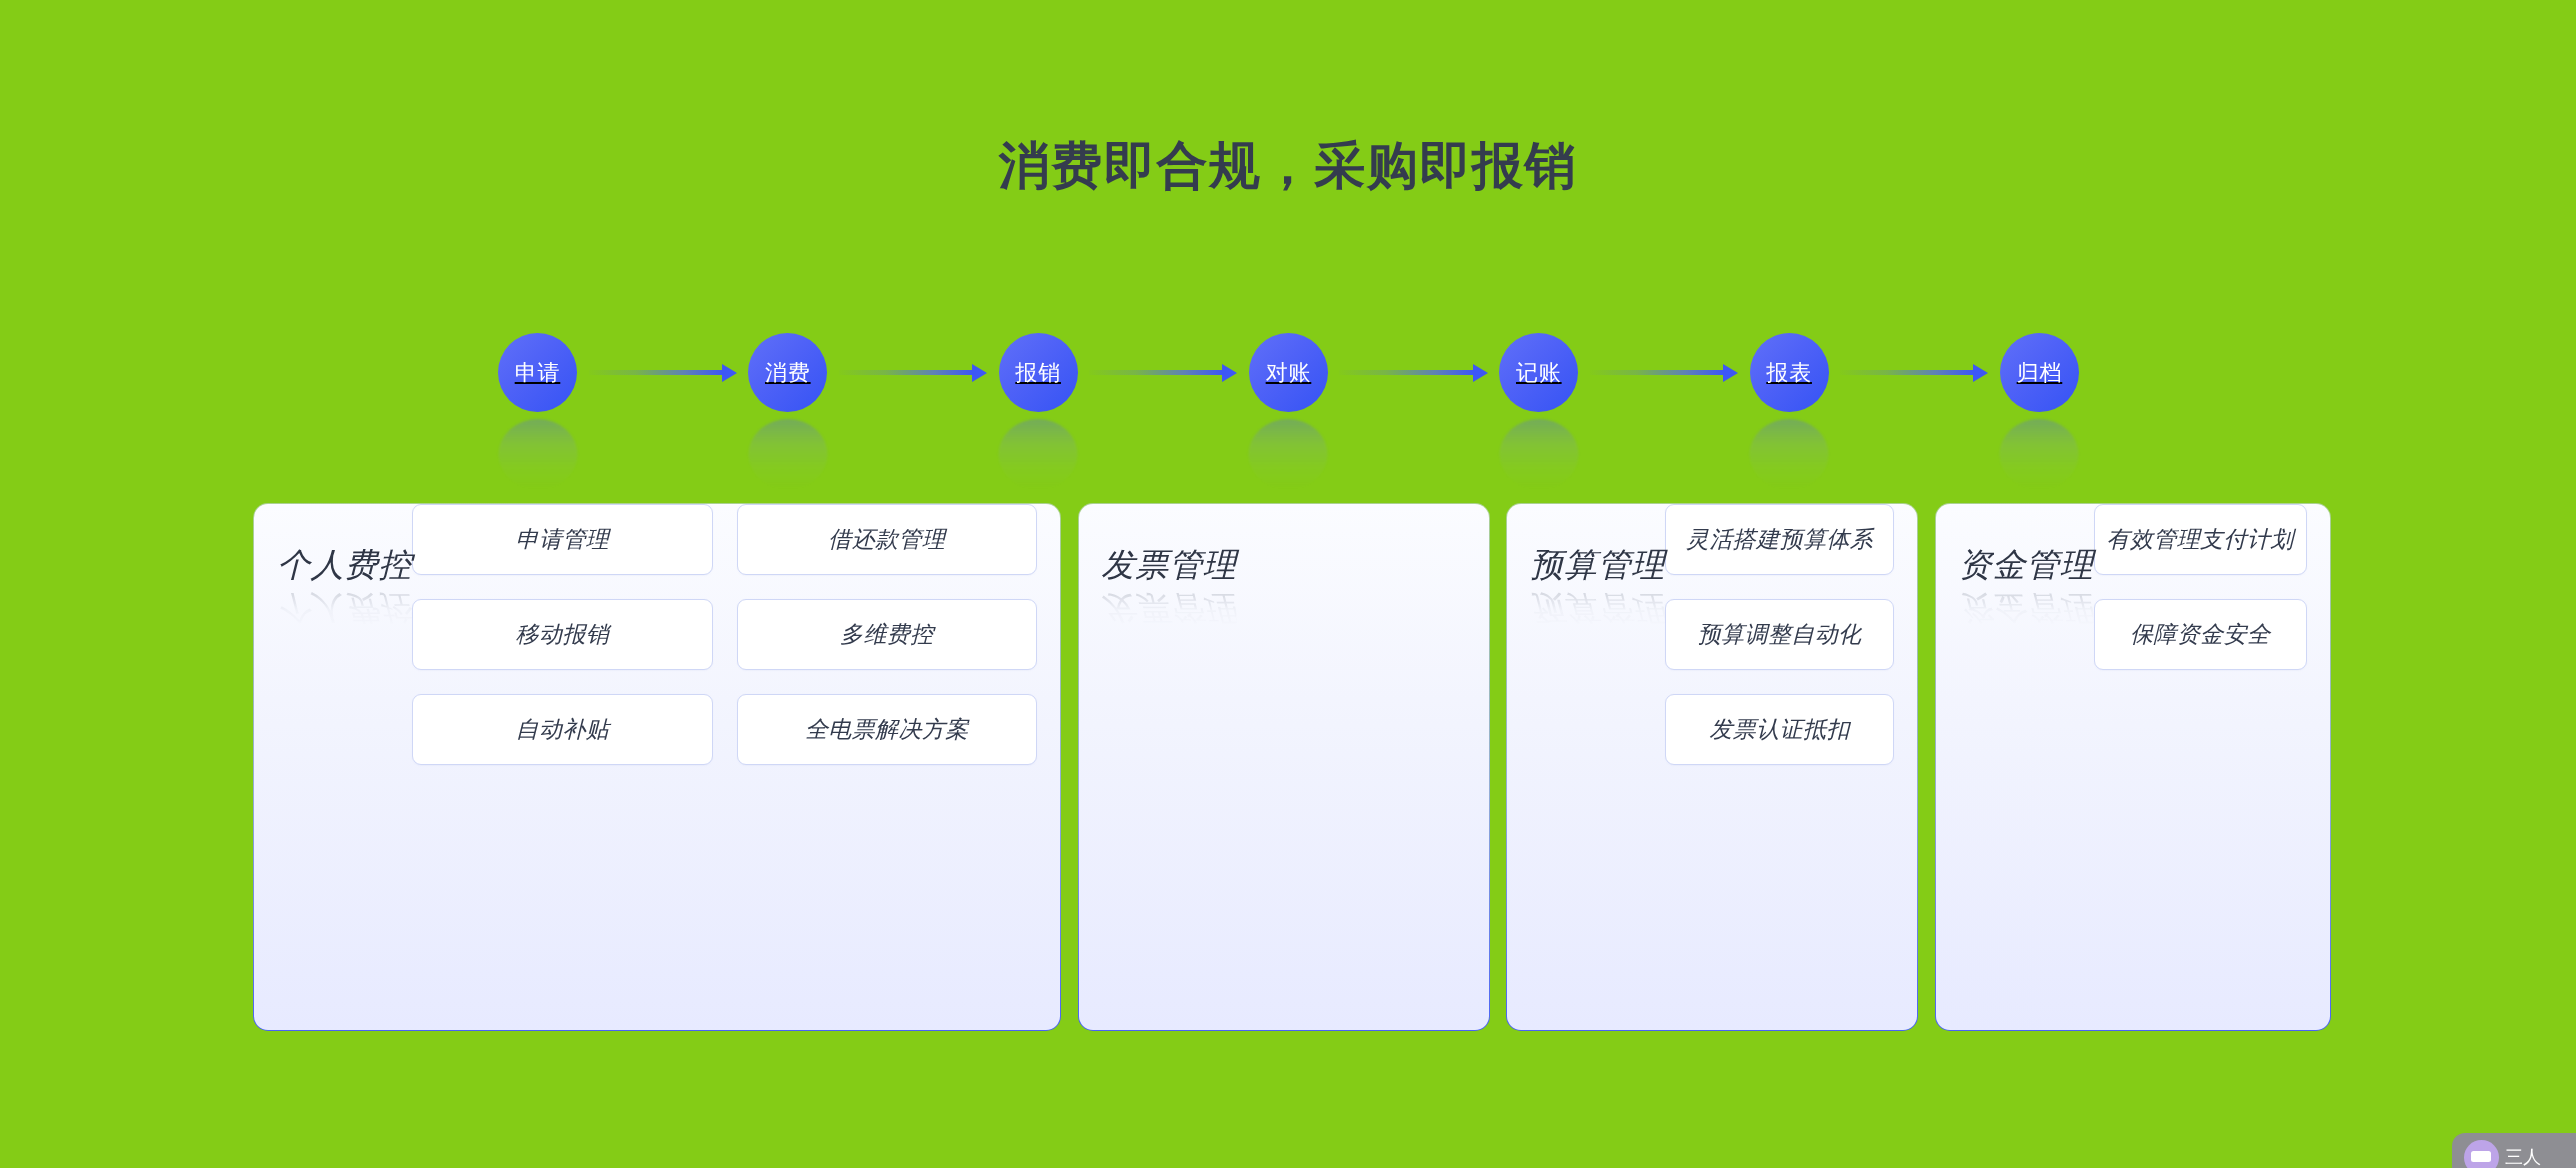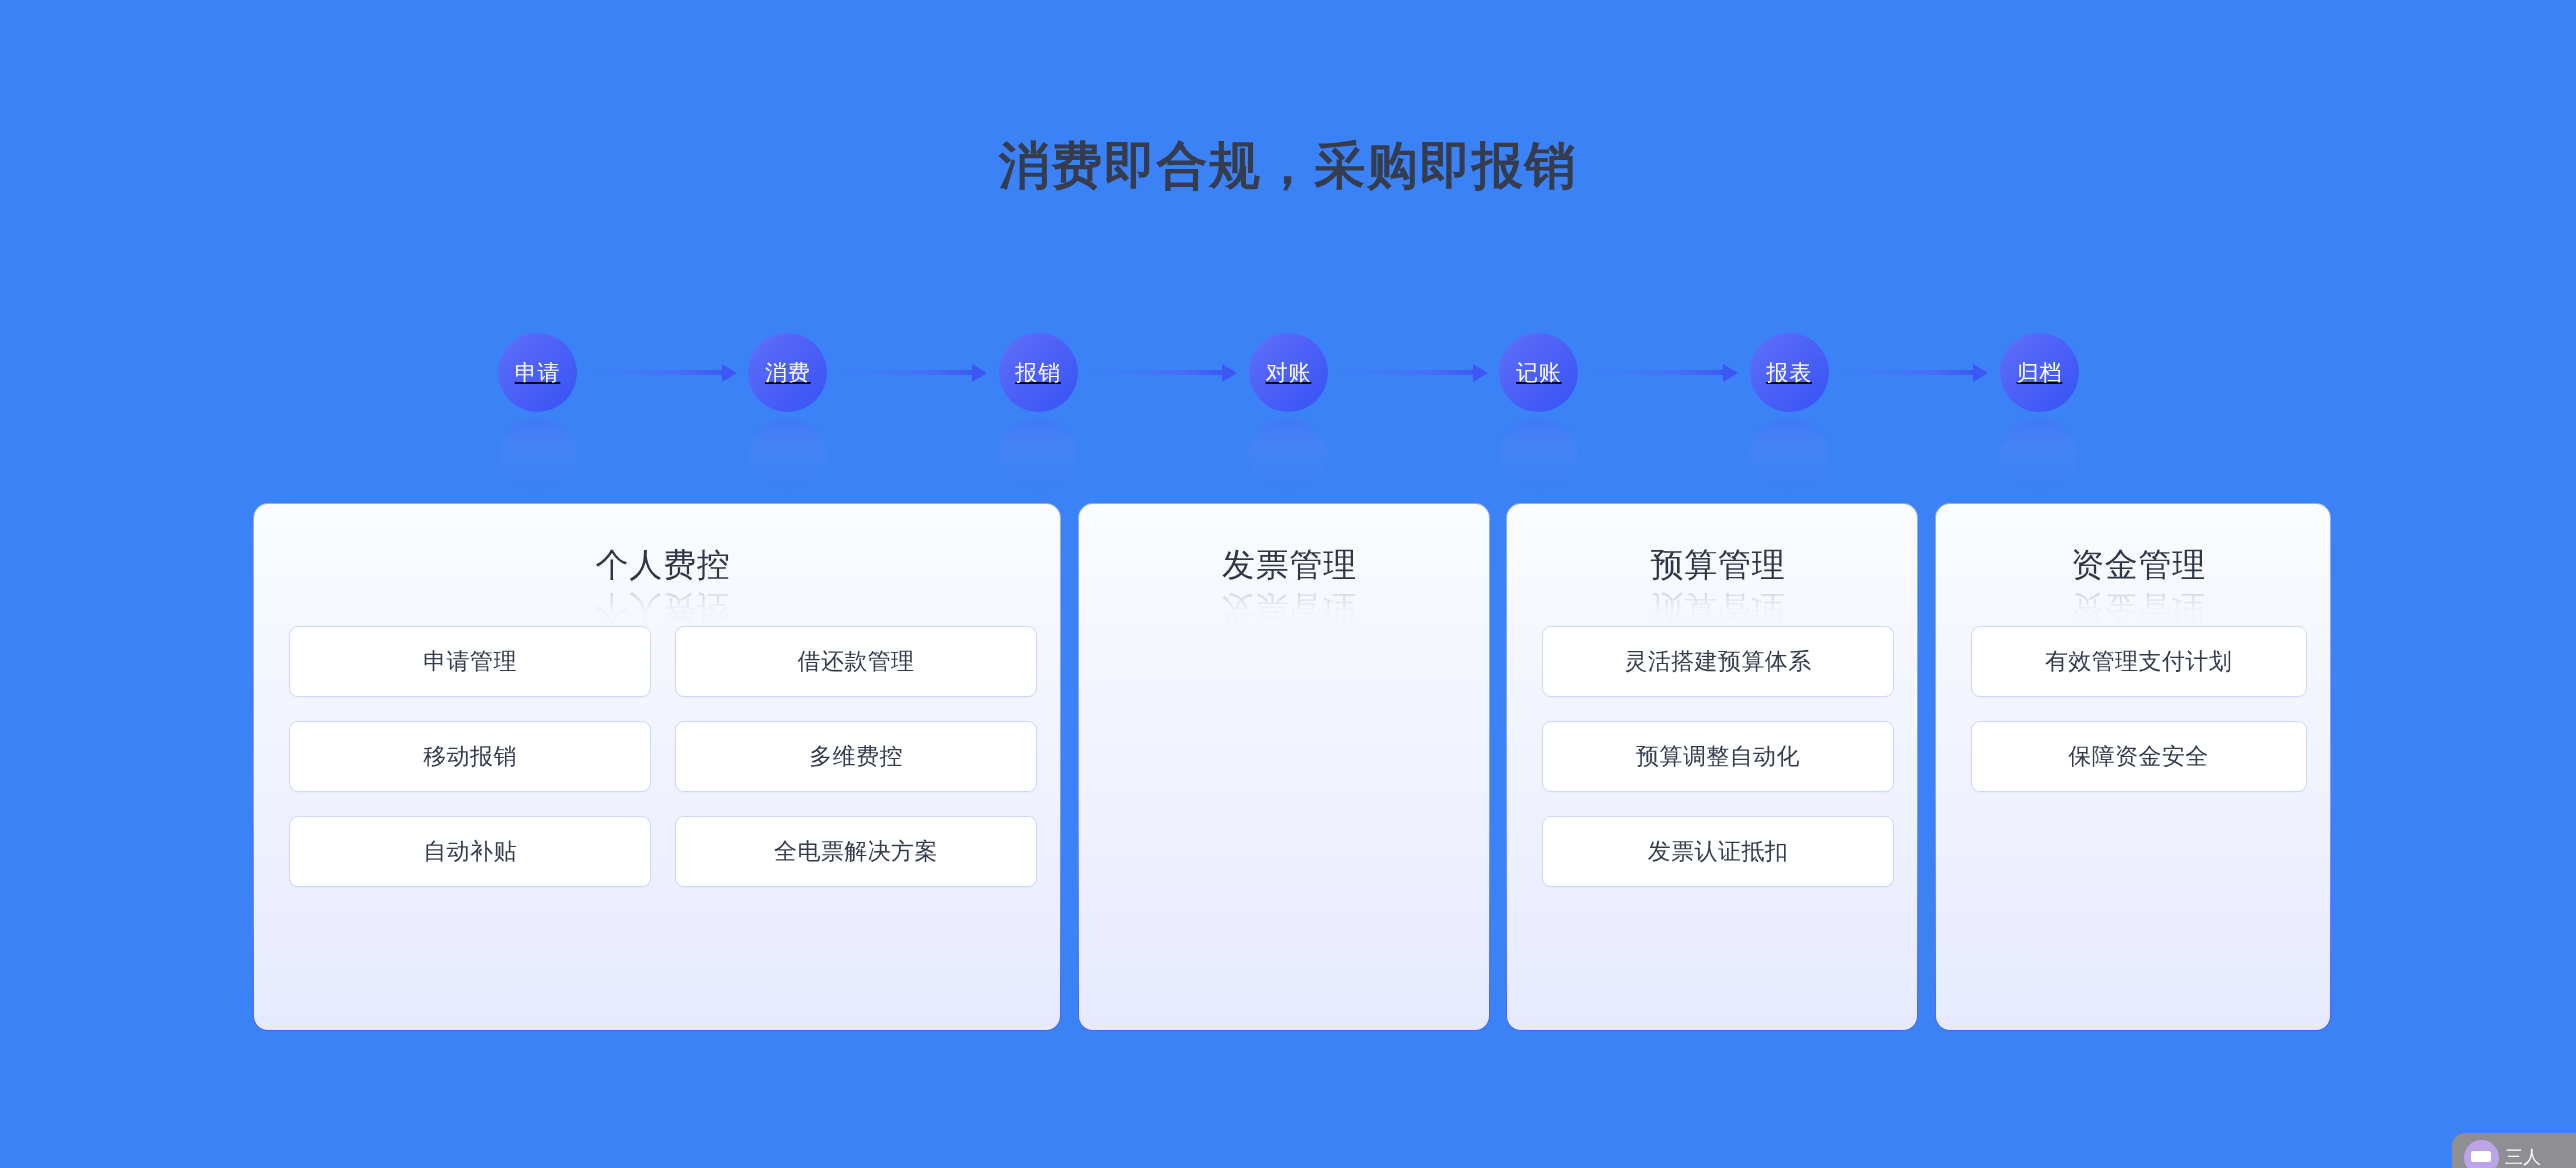--- a/index.html
+++ b/index.html
@@ -9,21 +9,21 @@
     height: 1168px;
     background: #ffffff;
     font-family: "Liberation Sans", "DejaVu Sans", sans-serif;
     overflow: hidden;
   }
 
   #stage {
     position: relative;
     width: 2576px;
     height: 1168px;
-    background: #3b82f6;
+    background: #84cc16;
   }
 
   
   .page-title {
     position: absolute;
     top: 132px;
     left: 0;
     width: 2576px;
     text-align: center;
     font-size: 51px;
@@ -126,23 +126,24 @@
   }
 
   .panel {
     position: relative;
     border-radius: 15px;
     border: 1.6px solid transparent;
     background:
       linear-gradient(to bottom, #fbfcff 0%, #f2f4fe 42%, #e7eaff 100%) padding-box,
       linear-gradient(to bottom, rgba(205,214,250,0.55) 0%, rgba(150,168,248,0.85) 55%, #4a62f6 100%) border-box;
     overflow: hidden;
-    padding: 0 23px 30px 35px;
-    display: flex;
-    flex-direction: column;
+    padding: 0 23px 30px 23px;
+    display: flex;
+    flex-direction: row;
+    font-style: italic;
   }
 
   .panel-personal { flex: 0 0 808px; }
   .panel-invoice  { flex: 0 0 412px; }
   .panel-budget   { flex: 0 0 412px; }
   .panel-fund     { flex: 0 0 396px; }
 
   .panel-title-wrap {
     position: relative;
     height: 122px;

